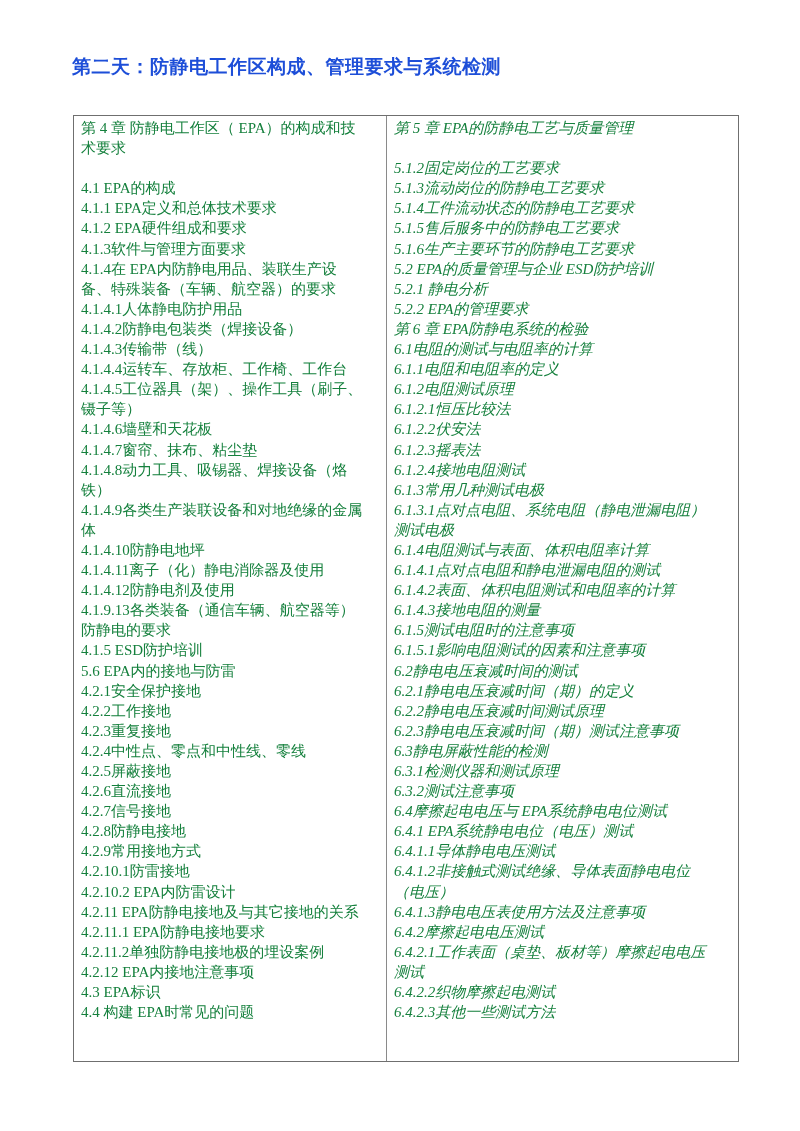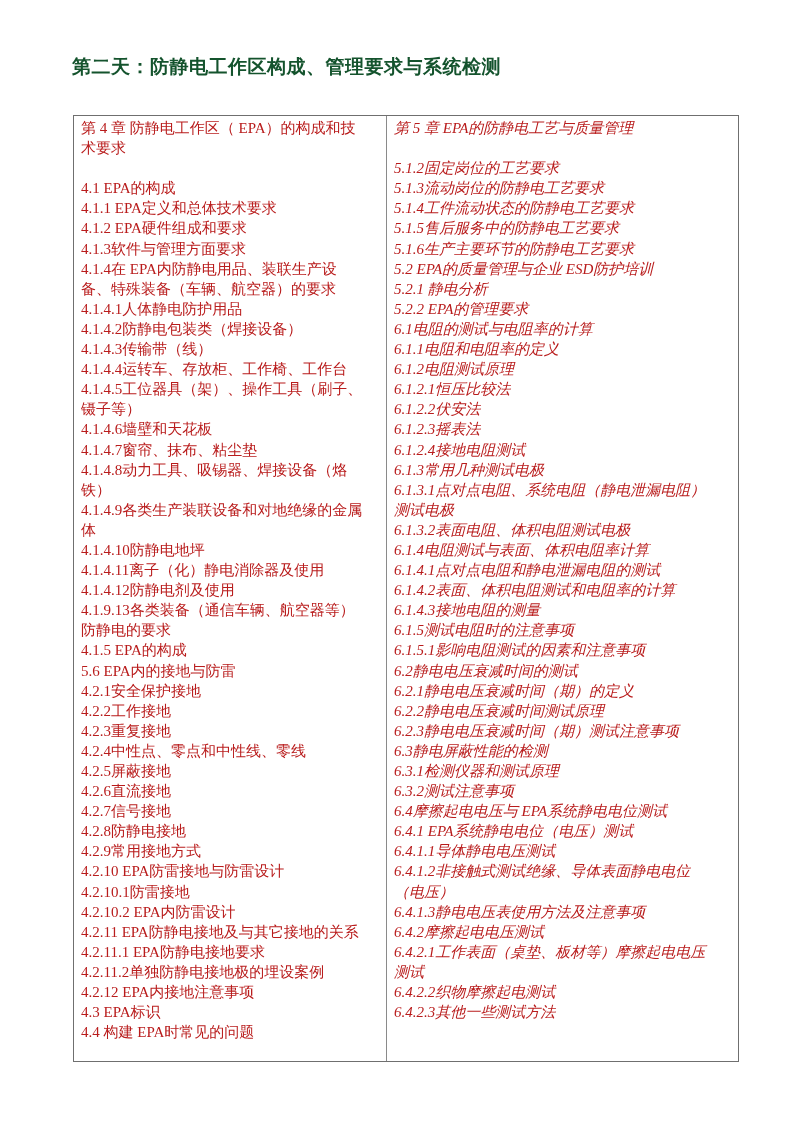--- a/index.html
+++ b/index.html
@@ -15,41 +15,41 @@
     font-family: "Liberation Serif", "DejaVu Serif", serif;
     overflow: hidden;
   }
   .doc-title {
     position: absolute;
     left: 72px;
     top: 54px;
     font-size: 19px;
     font-weight: bold;
     letter-spacing: 0.5px;
-    color: #14532d;
+    color: #1d4ed8;
     white-space: nowrap;
   }
   .toc-table {
     position: absolute;
     left: 73px;
     top: 115px;
     width: 666px;
     height: 947px;
     border: 1px solid #6f6f6f;
     box-sizing: border-box;
     display: flex;
     flex-direction: row;
     background: #ffffff;
   }
   .toc-col {
     box-sizing: border-box;
     padding: 2px 20px 0 7px;
     font-size: 15px;
     line-height: 20.1px;
-    color: #b91c1c;
+    color: #15803d;
     overflow: hidden;
   }
   .toc-col.left {
     width: 313px;
     border-right: 1px solid #8a8a8a;
   }
   .toc-col.right {
     flex: 1;
     font-style: italic;
   }
@@ -80,62 +80,61 @@
         <div class="toc-line">4.1.4.4运转车、存放柜、工作椅、工作台</div>
         <div class="toc-line">4.1.4.5工位器具（架）、操作工具（刷子、镊子等）</div>
         <div class="toc-line">4.1.4.6墙壁和天花板</div>
         <div class="toc-line">4.1.4.7窗帘、抹布、粘尘垫</div>
         <div class="toc-line">4.1.4.8动力工具、吸锡器、焊接设备（烙铁）</div>
         <div class="toc-line">4.1.4.9各类生产装联设备和对地绝缘的金属体</div>
         <div class="toc-line">4.1.4.10防静电地坪</div>
         <div class="toc-line">4.1.4.11离子（化）静电消除器及使用</div>
         <div class="toc-line">4.1.4.12防静电剂及使用</div>
         <div class="toc-line">4.1.9.13各类装备（通信车辆、航空器等）防静电的要求</div>
-        <div class="toc-line">4.1.5 EPA的构成</div>
+        <div class="toc-line">4.1.5 ESD防护培训</div>
         <div class="toc-line">5.6 EPA内的接地与防雷</div>
         <div class="toc-line">4.2.1安全保护接地</div>
         <div class="toc-line">4.2.2工作接地</div>
         <div class="toc-line">4.2.3重复接地</div>
         <div class="toc-line">4.2.4中性点、零点和中性线、零线</div>
         <div class="toc-line">4.2.5屏蔽接地</div>
         <div class="toc-line">4.2.6直流接地</div>
         <div class="toc-line">4.2.7信号接地</div>
         <div class="toc-line">4.2.8防静电接地</div>
         <div class="toc-line">4.2.9常用接地方式</div>
-        <div class="toc-line">4.2.10 EPA防雷接地与防雷设计</div>
         <div class="toc-line">4.2.10.1防雷接地</div>
         <div class="toc-line">4.2.10.2 EPA内防雷设计</div>
         <div class="toc-line">4.2.11 EPA防静电接地及与其它接地的关系</div>
         <div class="toc-line">4.2.11.1 EPA防静电接地要求</div>
         <div class="toc-line">4.2.11.2单独防静电接地极的埋设案例</div>
         <div class="toc-line">4.2.12 EPA内接地注意事项</div>
         <div class="toc-line">4.3 EPA标识</div>
         <div class="toc-line">4.4 构建 EPA时常见的问题</div>
       </div>
     <div class="toc-col right">
         <div class="toc-line">第 5 章 EPA的防静电工艺与质量管理</div>
         <div class="toc-line"></div>
         <div class="toc-line">5.1.2固定岗位的工艺要求</div>
         <div class="toc-line">5.1.3流动岗位的防静电工艺要求</div>
         <div class="toc-line">5.1.4工件流动状态的防静电工艺要求</div>
         <div class="toc-line">5.1.5售后服务中的防静电工艺要求</div>
         <div class="toc-line">5.1.6生产主要环节的防静电工艺要求</div>
         <div class="toc-line">5.2 EPA的质量管理与企业 ESD防护培训</div>
         <div class="toc-line">5.2.1 静电分析</div>
         <div class="toc-line">5.2.2 EPA的管理要求</div>
+        <div class="toc-line">第 6 章 EPA防静电系统的检验</div>
         <div class="toc-line">6.1电阻的测试与电阻率的计算</div>
         <div class="toc-line">6.1.1电阻和电阻率的定义</div>
         <div class="toc-line">6.1.2电阻测试原理</div>
         <div class="toc-line">6.1.2.1恒压比较法</div>
         <div class="toc-line">6.1.2.2伏安法</div>
         <div class="toc-line">6.1.2.3摇表法</div>
         <div class="toc-line">6.1.2.4接地电阻测试</div>
         <div class="toc-line">6.1.3常用几种测试电极</div>
         <div class="toc-line">6.1.3.1点对点电阻、系统电阻（静电泄漏电阻）测试电极</div>
-        <div class="toc-line">6.1.3.2表面电阻、体积电阻测试电极</div>
         <div class="toc-line">6.1.4电阻测试与表面、体积电阻率计算</div>
         <div class="toc-line">6.1.4.1点对点电阻和静电泄漏电阻的测试</div>
         <div class="toc-line">6.1.4.2表面、体积电阻测试和电阻率的计算</div>
         <div class="toc-line">6.1.4.3接地电阻的测量</div>
         <div class="toc-line">6.1.5测试电阻时的注意事项</div>
         <div class="toc-line">6.1.5.1影响电阻测试的因素和注意事项</div>
         <div class="toc-line">6.2静电电压衰减时间的测试</div>
         <div class="toc-line">6.2.1静电电压衰减时间（期）的定义</div>
         <div class="toc-line">6.2.2静电电压衰减时间测试原理</div>
         <div class="toc-line">6.2.3静电电压衰减时间（期）测试注意事项</div>

